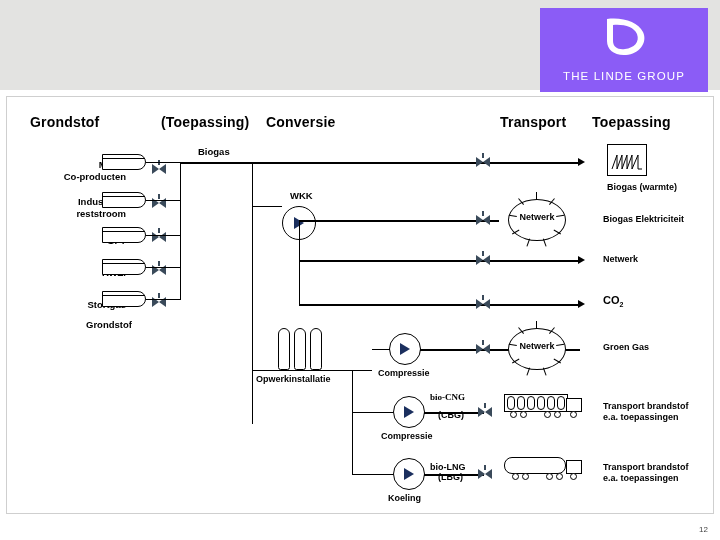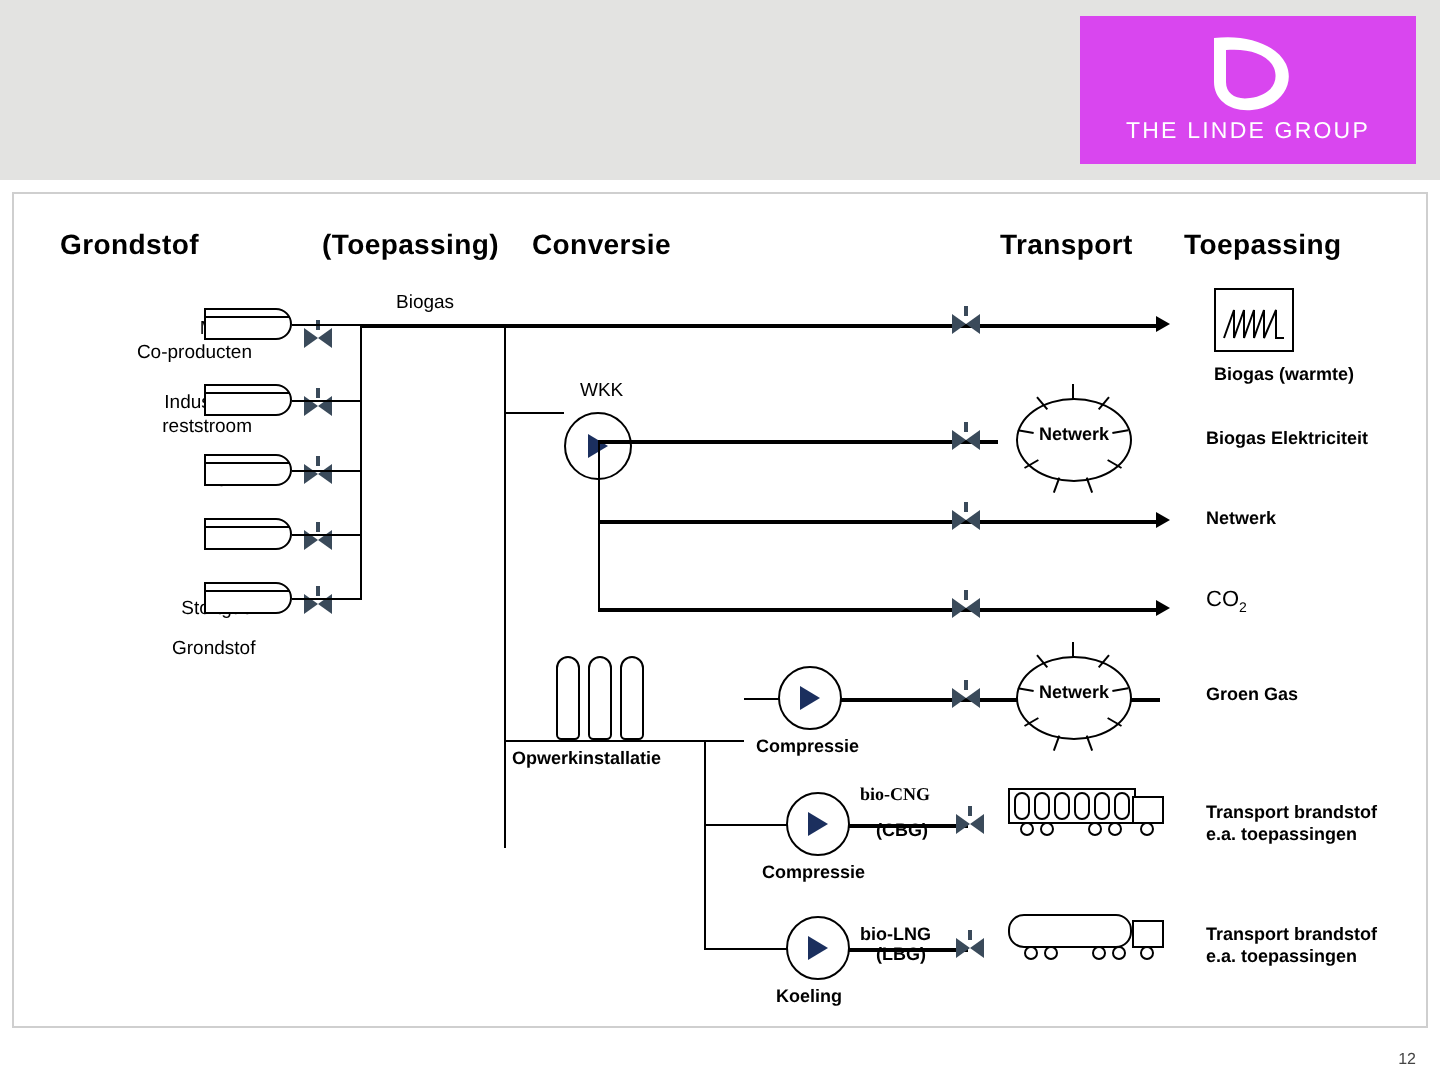--- a/index.html
+++ b/index.html
@@ -2,32 +2,32 @@
 <html><head>
 <meta charset="utf-8">
 <style>
   html,body{margin:0;padding:0;}
   body{width:720px;height:540px;background:#ffffff;font-family:"Liberation Sans",sans-serif;overflow:hidden;}
   .slide{position:relative;width:720px;height:540px;background:#ffffff;}
 
   
   .header{position:absolute;left:0;top:0;width:720px;height:90px;background:#e3e3e1;}
   .title{position:absolute;left:22px;top:28px;font-size:16.5px;font-weight:bold;color:#17365d;letter-spacing:.3px;}
-  .logo-box{position:absolute;right:12px;top:8px;width:168px;height:74px;background:#d946ef;}
+  .logo-box{position:absolute;right:12px;top:8px;width:168px;height:84px;background:#8b5cf6;}
   .logo-l{position:absolute;left:50%;top:8px;transform:translateX(-50%);}
   .logo-text{position:absolute;left:0;right:0;bottom:10px;text-align:center;color:#ffffff;font-size:11.5px;letter-spacing:1.1px;}
 
   
   .diagram{position:absolute;left:6px;top:96px;width:708px;height:420px;background:#ffffff;}
   .dg-border{position:absolute;left:0;top:0;width:708px;height:418px;border:1px solid #cfcfcf;box-sizing:border-box;}
 
   
   .t{position:absolute;font-family:"Liberation Sans",sans-serif;color:#000;white-space:nowrap;}
   .colhead{font-size:14px;font-weight:bold;letter-spacing:.2px;}
-  .lbl{font-size:9.5px;font-weight:normal;}
+  .lbl{font-size:9.5px;font-weight:bold;}
   .lbl-n{font-size:9px;}
 
   
   .hline{position:absolute;height:1px;background:#000;}
   .vline{position:absolute;width:1px;background:#000;}
   .hline2{position:absolute;height:2px;background:#000;}
 
   
   .arrow{position:absolute;width:0;height:0;border-top:4px solid transparent;border-bottom:4px solid transparent;border-left:7px solid #000;}
 

